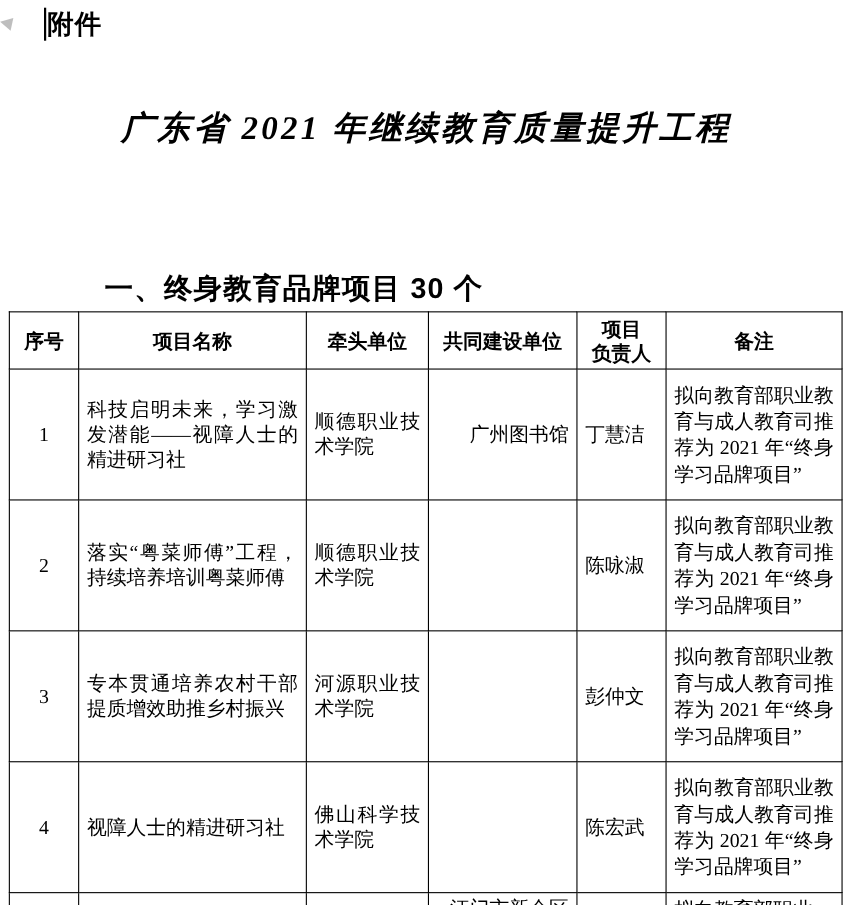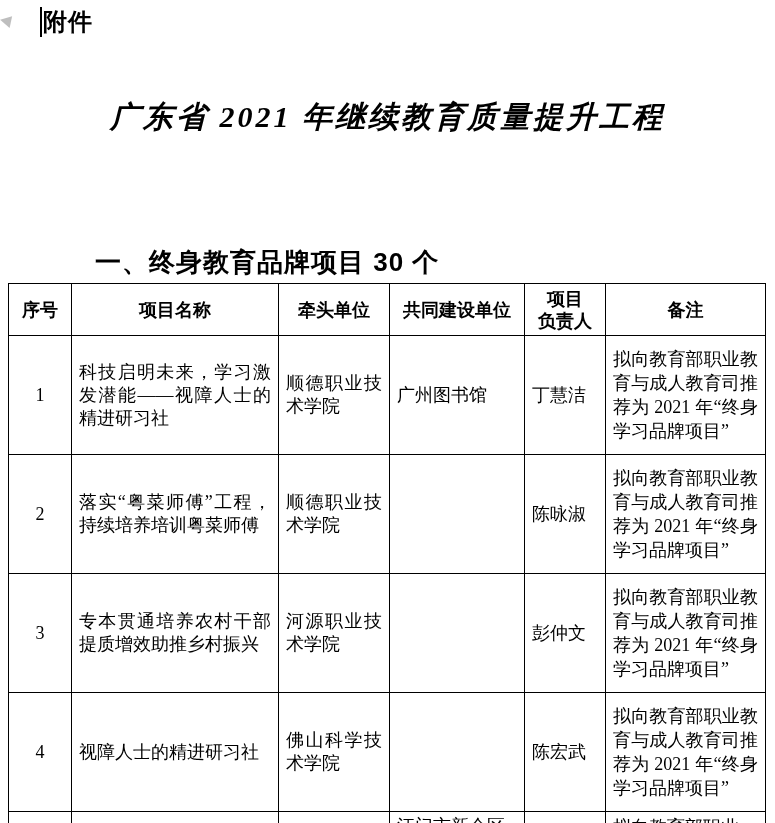--- a/index.html
+++ b/index.html
@@ -66,21 +66,21 @@
   }
   table.projects thead tr { height:52px; }
   table.projects tbody tr { height:119px; }
   table.projects th {
     font-weight:bold; font-size:18px; line-height:22px;
     text-align:center; white-space:pre-line;
   }
   td.c-no      { text-align:center; }
   td.c-name    { text-align:justify; text-justify:inter-character; text-align-last:left; }
   td.c-lead    { text-align:justify; text-justify:inter-character; text-align-last:left; }
-  td.c-partner { text-align:left; }
+  td.c-partner { text-align:right; }
   td.c-leader  { text-align:left; }
   td.c-remark  { text-align:justify; text-justify:inter-character; text-align-last:left; padding:2px 9px; line-height:24px; }
 
   tr.partial td { vertical-align:top; padding-top:3px; }
 </style>
 </head>
 <body>
 
 <div class="page">
 

